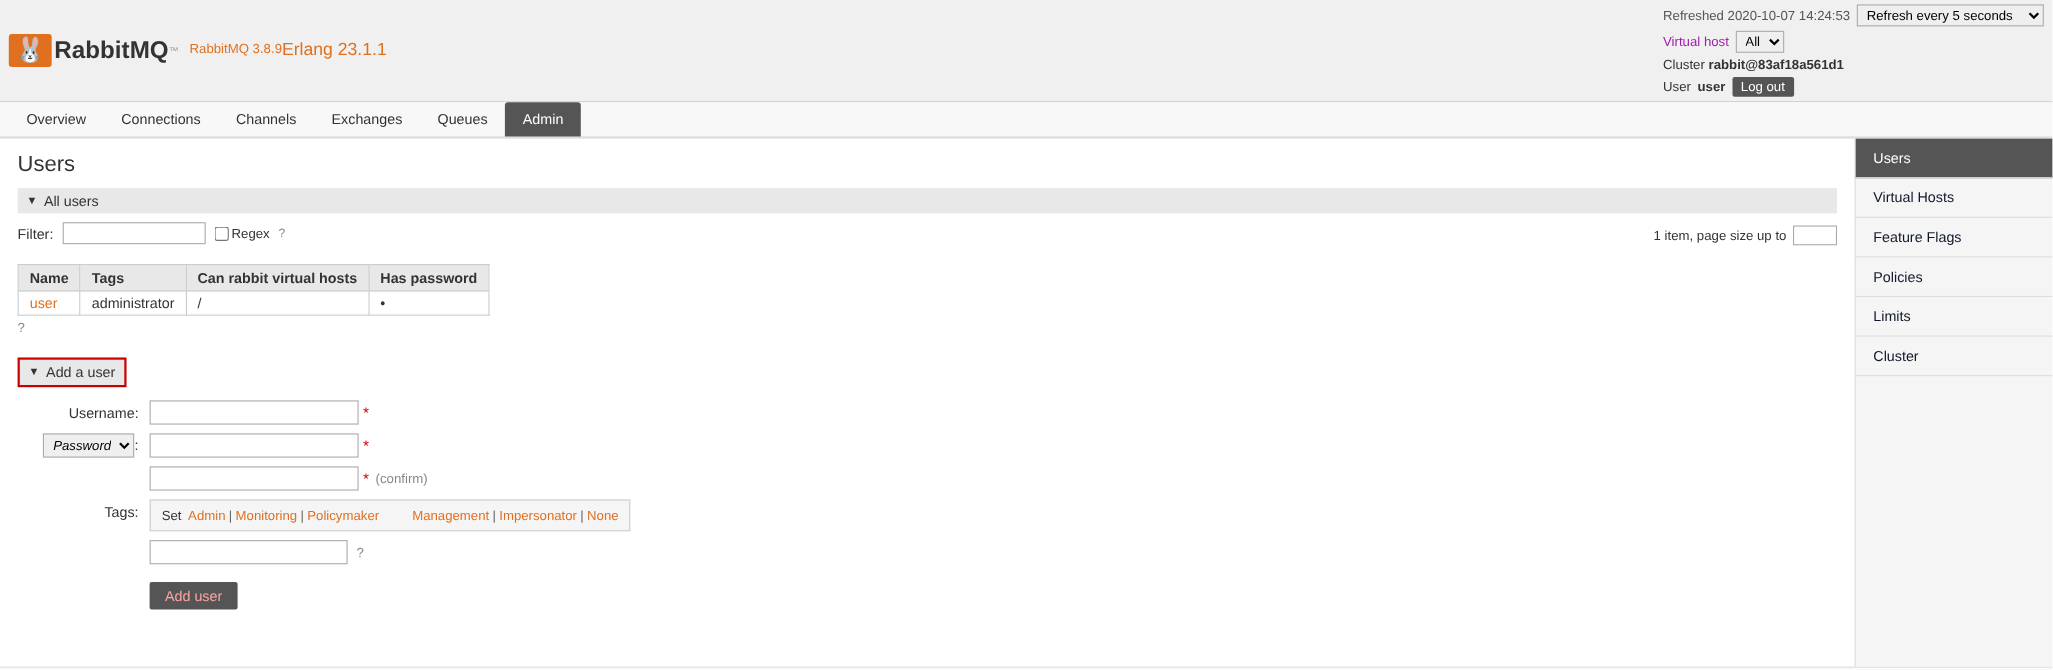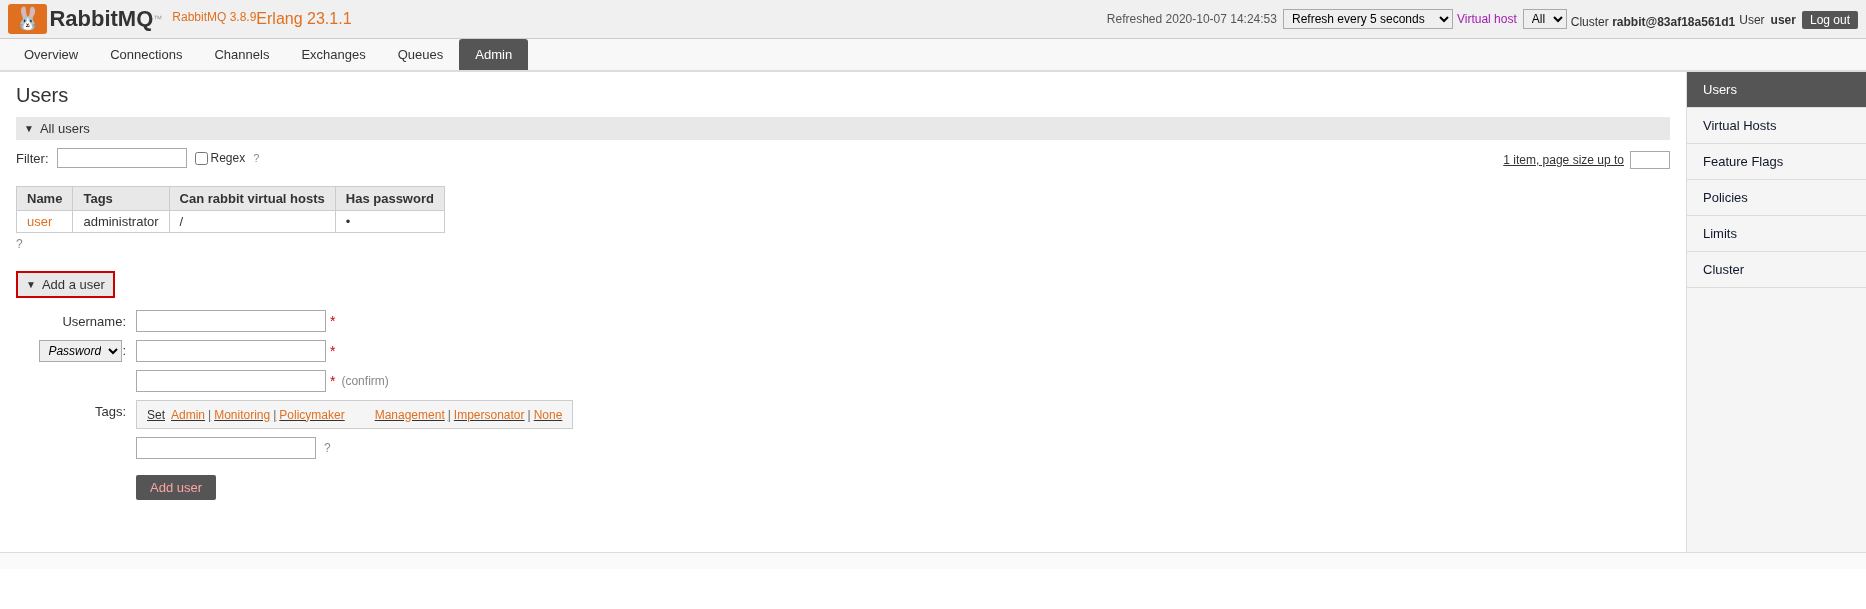--- a/index.html
+++ b/index.html
@@ -20,21 +20,21 @@
       color: white;
       font-size: 22px;
       font-weight: bold;
       padding: 2px 6px;
       border-radius: 3px;
     }
     #logo-text { font-size: 22px; font-weight: bold; color: #333; }
     #version-info { display: flex; font-size: 12px; color: #555; }
     #version-info span { color: #e07020; }
 
-    #top-right { display: flex; flex-direction: row; align-items: flex-end; gap: 4px; font-size: 12px; }
+    #top-right { display: flex; flex-direction: column; align-items: flex-start; gap: 4px; font-size: 12px; }
     #refresh-area { display: flex; align-items: center; gap: 6px; }
     #refresh-select {
       font-size: 12px;
       padding: 1px 4px;
       border: 1px solid #aaa;
     }
     #vhost-area { display: flex; align-items: center; gap: 6px; }
     #vhost-label { color: #a21caf; }
     #vhost-select { font-size: 12px; padding: 1px 4px; border: 1px solid #aaa; }
     #user-area { display: flex; align-items: center; gap: 6px; }
@@ -166,21 +166,21 @@
     #password-select { border: 1px solid #aaa; padding: 2px 4px; font-size: 12px; font-style: italic; }
 
     
     #tags-row { display: flex; align-items: flex-start; margin-bottom: 8px; }
     #tags-label { width: 120px; text-align: right; padding-right: 10px; font-size: 13px; padding-top: 4px; }
     #tags-content { display: flex; flex-direction: column; gap: 4px; }
     #tags-set-row { display: flex; align-items: center; gap: 0; }
     #set-label { font-size: 12px; margin-right: 6px; }
     .tag-link { color: #e07020; text-decoration: none; cursor: pointer; font-size: 12px; }
     .tag-sep { color: #666; margin: 0 3px; font-size: 12px; }
-    #tags-box-area { background: #f5f5f5; border: 1px solid #ccc; padding: 6px 10px; display: inline-block; text-decoration: underline; }
+    #tags-box-area { background: #f5f5f5; border: 1px solid #ccc; padding: 6px 10px; display: inline-block; }
     .tags-qmark { color: #888; font-size: 12px; margin-left: 4px; cursor: pointer; }
 
     
     #add-user-btn {
       background: #555;
       color: #fca5a5;
       border: none;
       padding: 5px 14px;
       cursor: pointer;
       font-size: 13px;
@@ -270,21 +270,21 @@
     <div style="display:flex;justify-content:space-between;align-items:center;margin-bottom:8px;">
       <div id="filter-row">
         <label>Filter:</label>
         <input id="filter-input" type="text" style="border: 1px solid rgb(170, 170, 170); padding: 2px 4px; font-size: 12px; width: 130px;">
         <label id="regex-label" style="display:flex;align-items:center;gap:3px;font-size:12px;">
           <input type="checkbox" style="">
           <span>Regex</span>
         </label>
         <span id="help-q" style="color:#888;font-size:11px;cursor:pointer;">?</span>
       </div>
-      <div id="pagesize-row" style="display:flex;align-items:center;gap:6px;font-size:12px;text-decoration:underline;">
+      <div id="pagesize-row" style="display:flex;align-items:center;gap:6px;font-size:12px;">
         <span>1 item, page size up to</span>
         <input id="pagesize-input" type="text" style="border: 1px solid rgb(170, 170, 170); padding: 1px 3px; width: 40px; font-size: 12px; text-align: center;">
       </div>
     </div>
 
     
     <table id="users-table">
       <thead>
         <tr>
           <th>Name</th>

